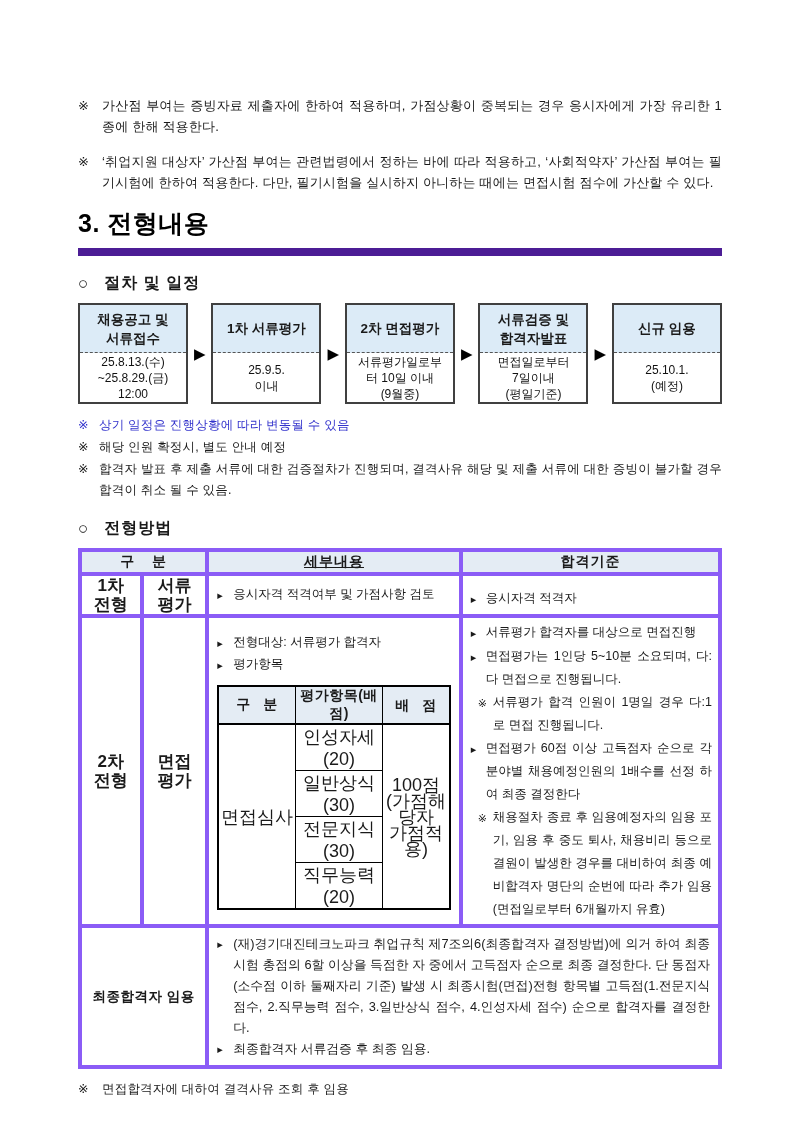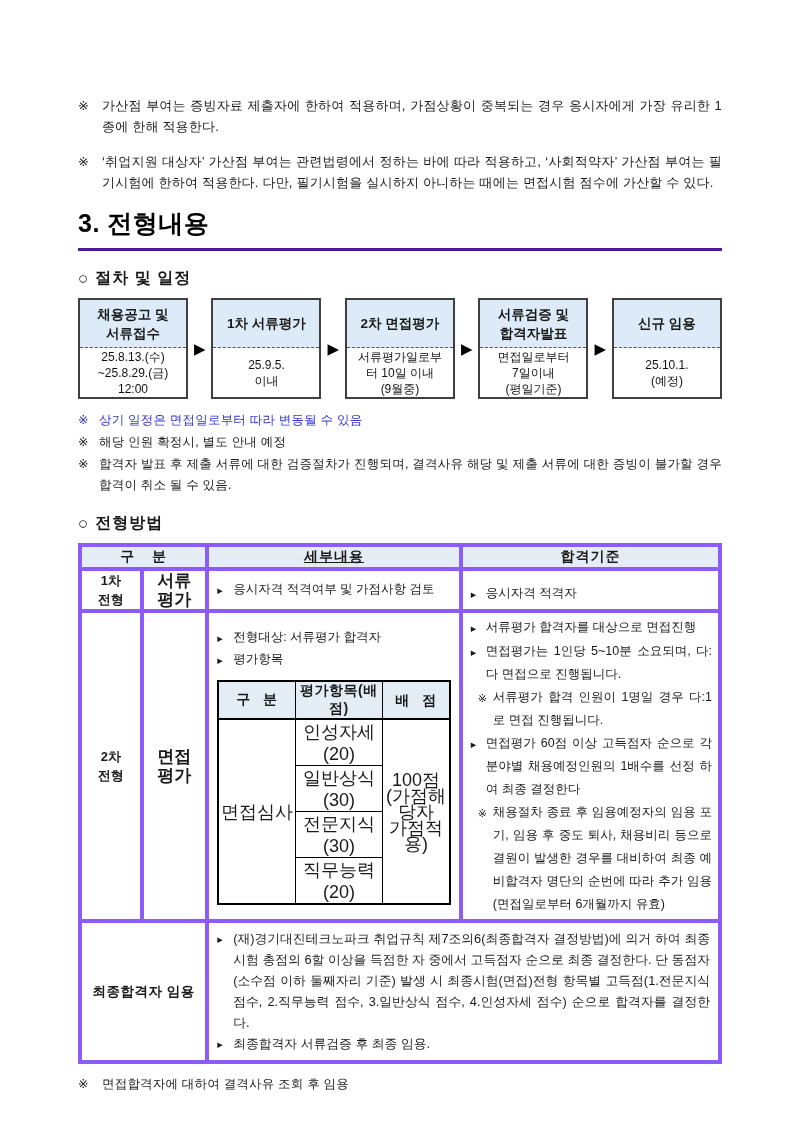--- a/index.html
+++ b/index.html
@@ -17,28 +17,28 @@
   .note-row { display: flex; align-items: flex-start; font-size: 13px; line-height: 21px; }
   .note-row .marker { flex: 0 0 24px; text-align: left; }
   .note-row .note-text { flex: 1; text-align: justify; letter-spacing: 0.2px; }
   .top-notes .note-row { margin-bottom: 14px; }
 
   
   .section-title {
     margin-top: 8px;
     font-size: 25px; font-weight: bold; color: #000;
     padding-bottom: 8px;
-    border-bottom: 3px solid #4c1d95;
+    border-bottom: 8px solid #4c1d95;
     letter-spacing: 0.5px;
   }
 
   
   .sub-heading { display: flex; align-items: center; margin-top: 17px; margin-bottom: 9px; }
   .sub-heading .circle { font-size: 17px; font-weight: bold; margin-right: 7px; }
-  .sub-heading .sub-text { font-size: 16px; font-weight: bold; letter-spacing: 1px; }
+  .sub-heading .sub-text { font-size: 16px; font-weight: bold; letter-spacing: 1px; margin-left: 9px; }
 
   
   .flow { display: flex; align-items: stretch; justify-content: space-between; height: 101px; }
   .flow-box {
     width: 110px; border: 2px solid #404040; background: #fff;
     display: flex; flex-direction: column;
   }
   .flow-box .box-head {
     background: #dcebf7;
     min-height: 48px; flex: 0 0 48px;
@@ -62,21 +62,21 @@
 
   
   table.main { width: 100%; border-collapse: collapse; border: 2px solid #000; margin-top: 2px; }
   table.main th, table.main td { border: 4px solid #8b5cf6; }
   table.main thead th {
     background: #e4ecf4; font-size: 14px; font-weight: bold;
     height: 24px; text-align: center; word-spacing: 12px; letter-spacing: 1px;
     border-bottom: 2px solid #000;
   }
   .cell-center { text-align: center; vertical-align: middle; }
-  .stage-cell { width: 62px; font-size: 13px; font-weight: bold; line-height: 19px; white-space: pre-line; }
+  .stage-cell { width: 62px; font-size: 17px; font-weight: bold; line-height: 19px; white-space: pre-line; }
   .type-cell  { width: 66px; font-size: 17px; font-weight: bold; line-height: 19px; white-space: pre-line; }
   .row1 td { height: 42px; }
   .row2 td { height: 291px; }
   .detail-col { width: 255px; text-decoration: underline; }
   .criteria-col { width: 261px; font-family: Liberation Mono, monospace; }
 
   .bullet-line { display: flex; align-items: flex-start; font-size: 12.5px; line-height: 21px; }
   .bullet-line .marker { flex: 0 0 16px; font-size: 11px; padding-top: 1px; }
   .bullet-line .note-text { flex: 1; }
 
@@ -164,21 +164,21 @@
     <div class="flow-box">
       <div class="box-head">신규 임용</div>
       <div class="box-body">25.10.1.
 (예정)</div>
     </div>
   </div>
 
   <div class="schedule-notes">
     <div class="note-row note-blue">
       <span class="marker">※</span>
-      <span class="note-text">상기 일정은 면접일로부터 따라 변동될 수 있음</span>
+      <span class="note-text">상기 일정은 진행상황에 따라 변동될 수 있음</span>
     </div>
     <div class="note-row">
       <span class="marker">※</span>
       <span class="note-text">해당 인원 확정시, 별도 안내 예정</span>
     </div>
     <div class="note-row">
       <span class="marker">※</span>
       <span class="note-text">합격자 발표 후 제출 서류에 대한 검증절차가 진행되며, 결격사유 해당 및 제출 서류에 대한 증빙이 불가할 경우 합격이 취소 될 수 있음.</span>
     </div>
   </div>

